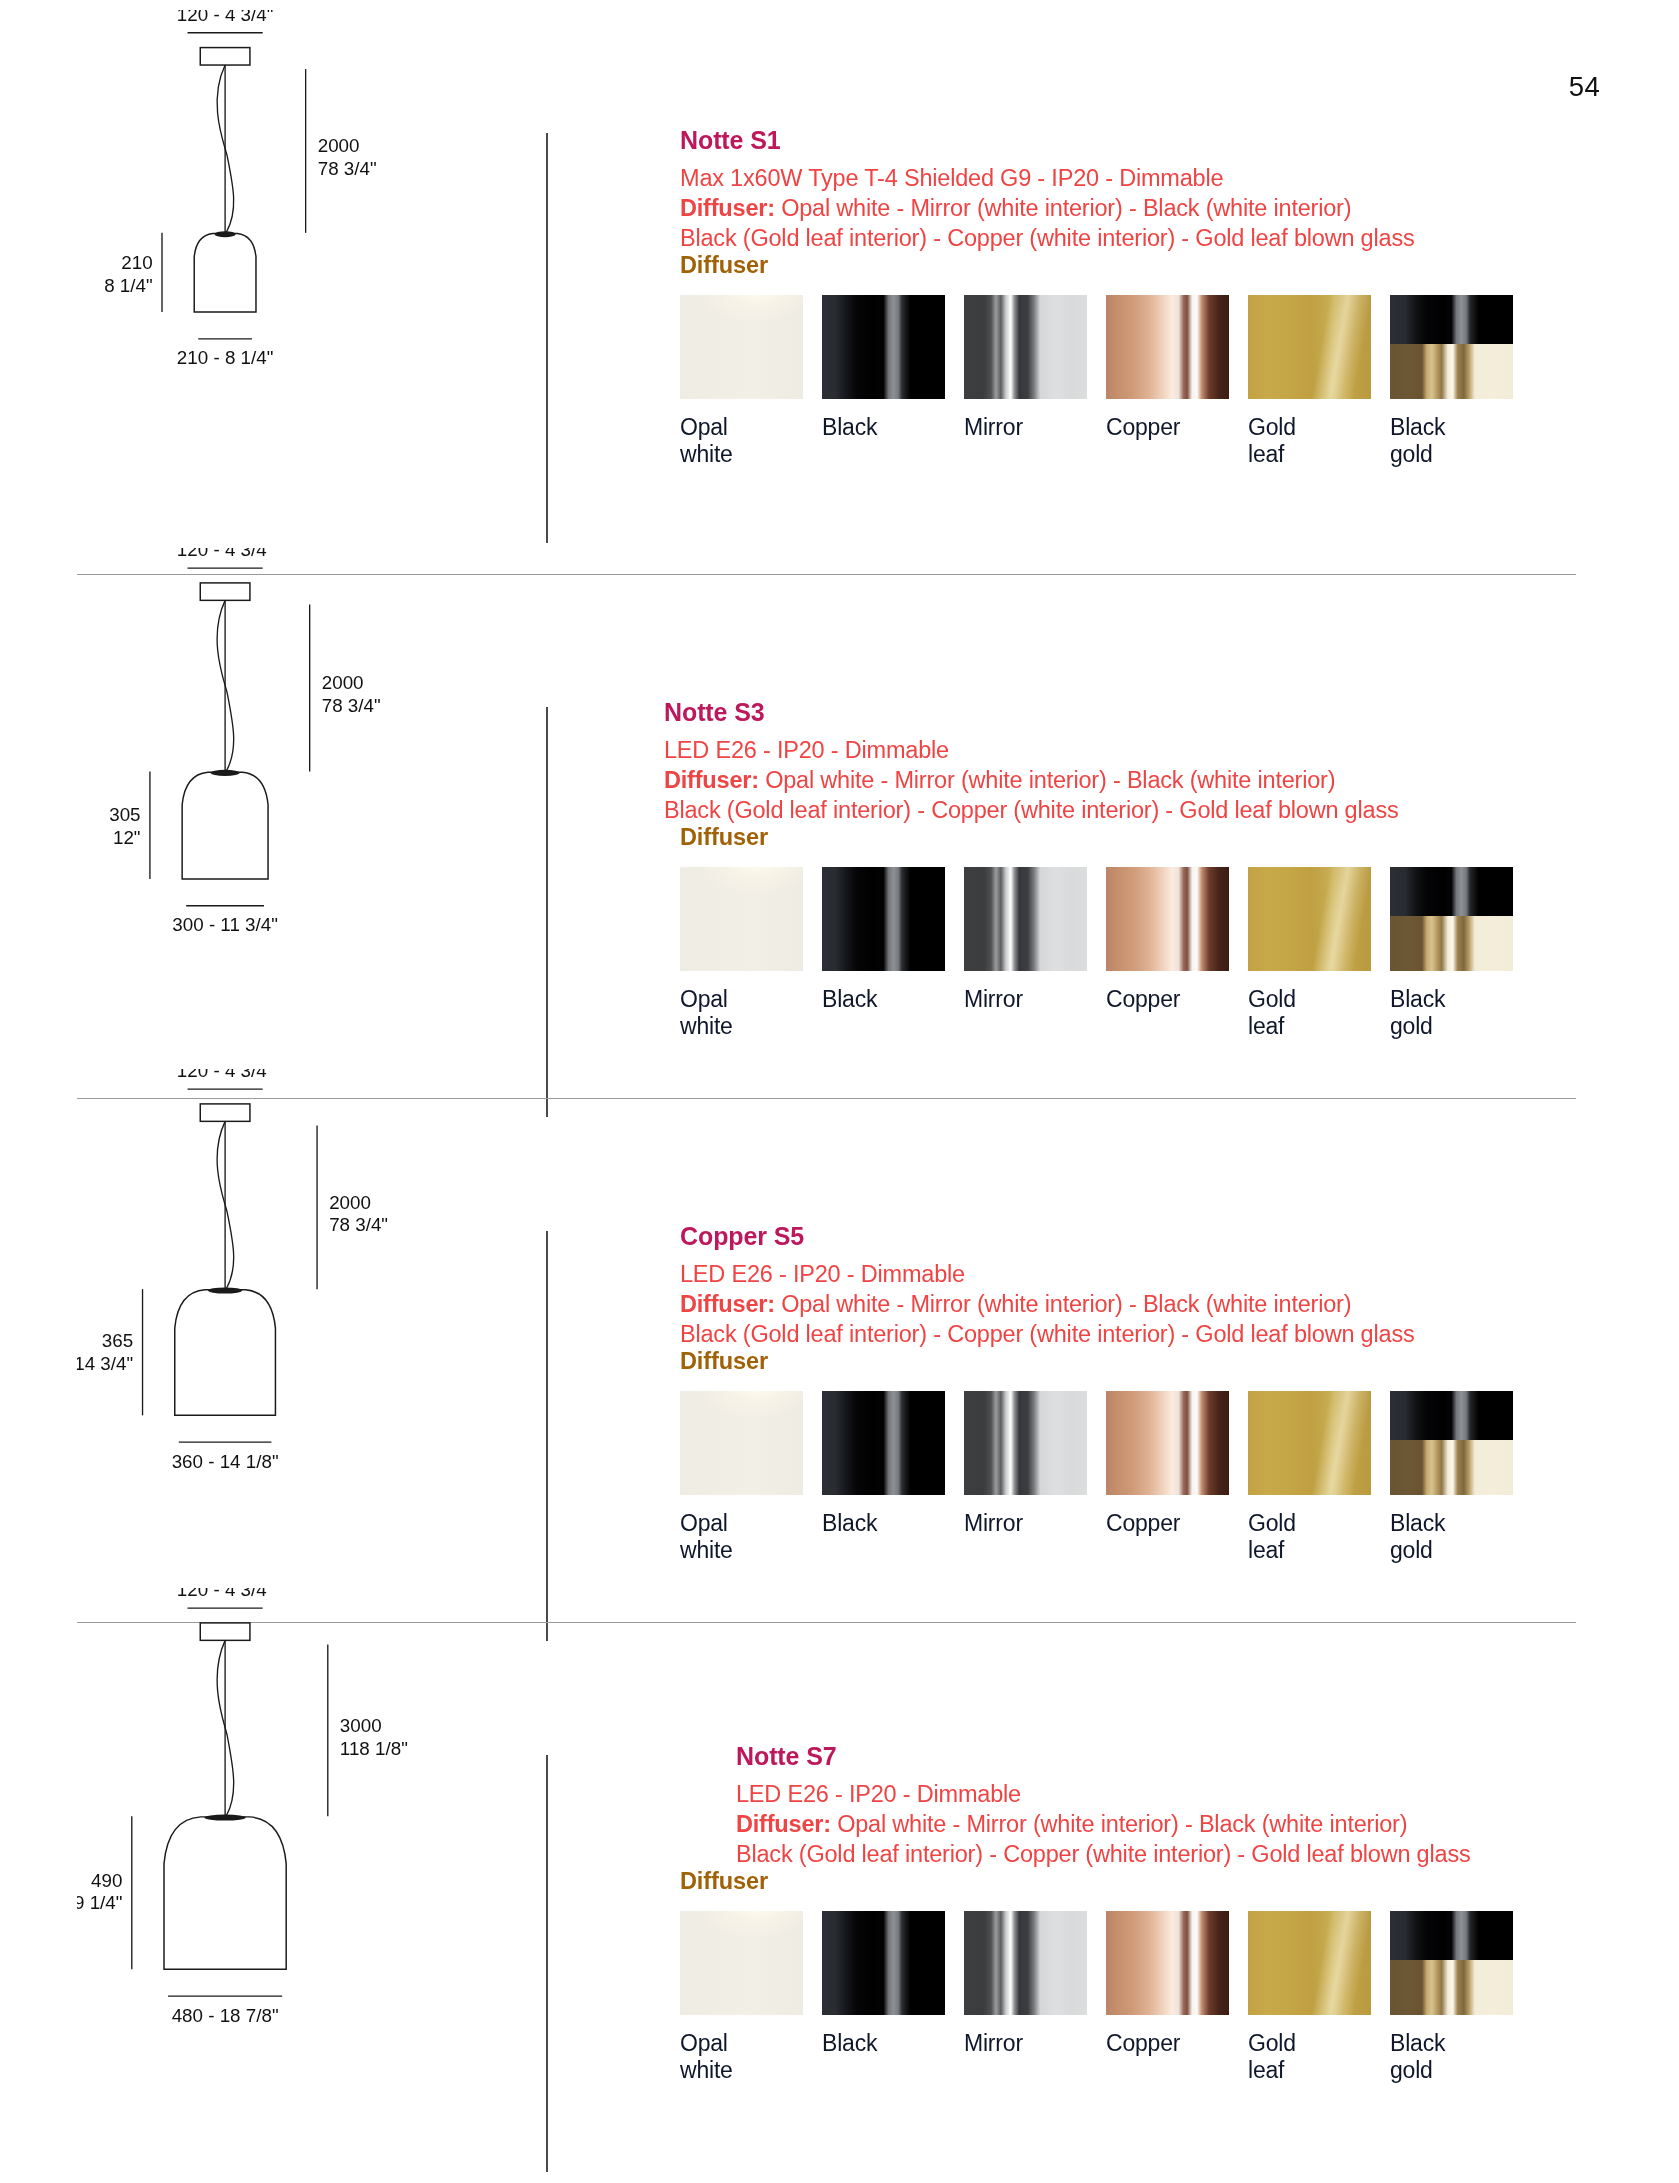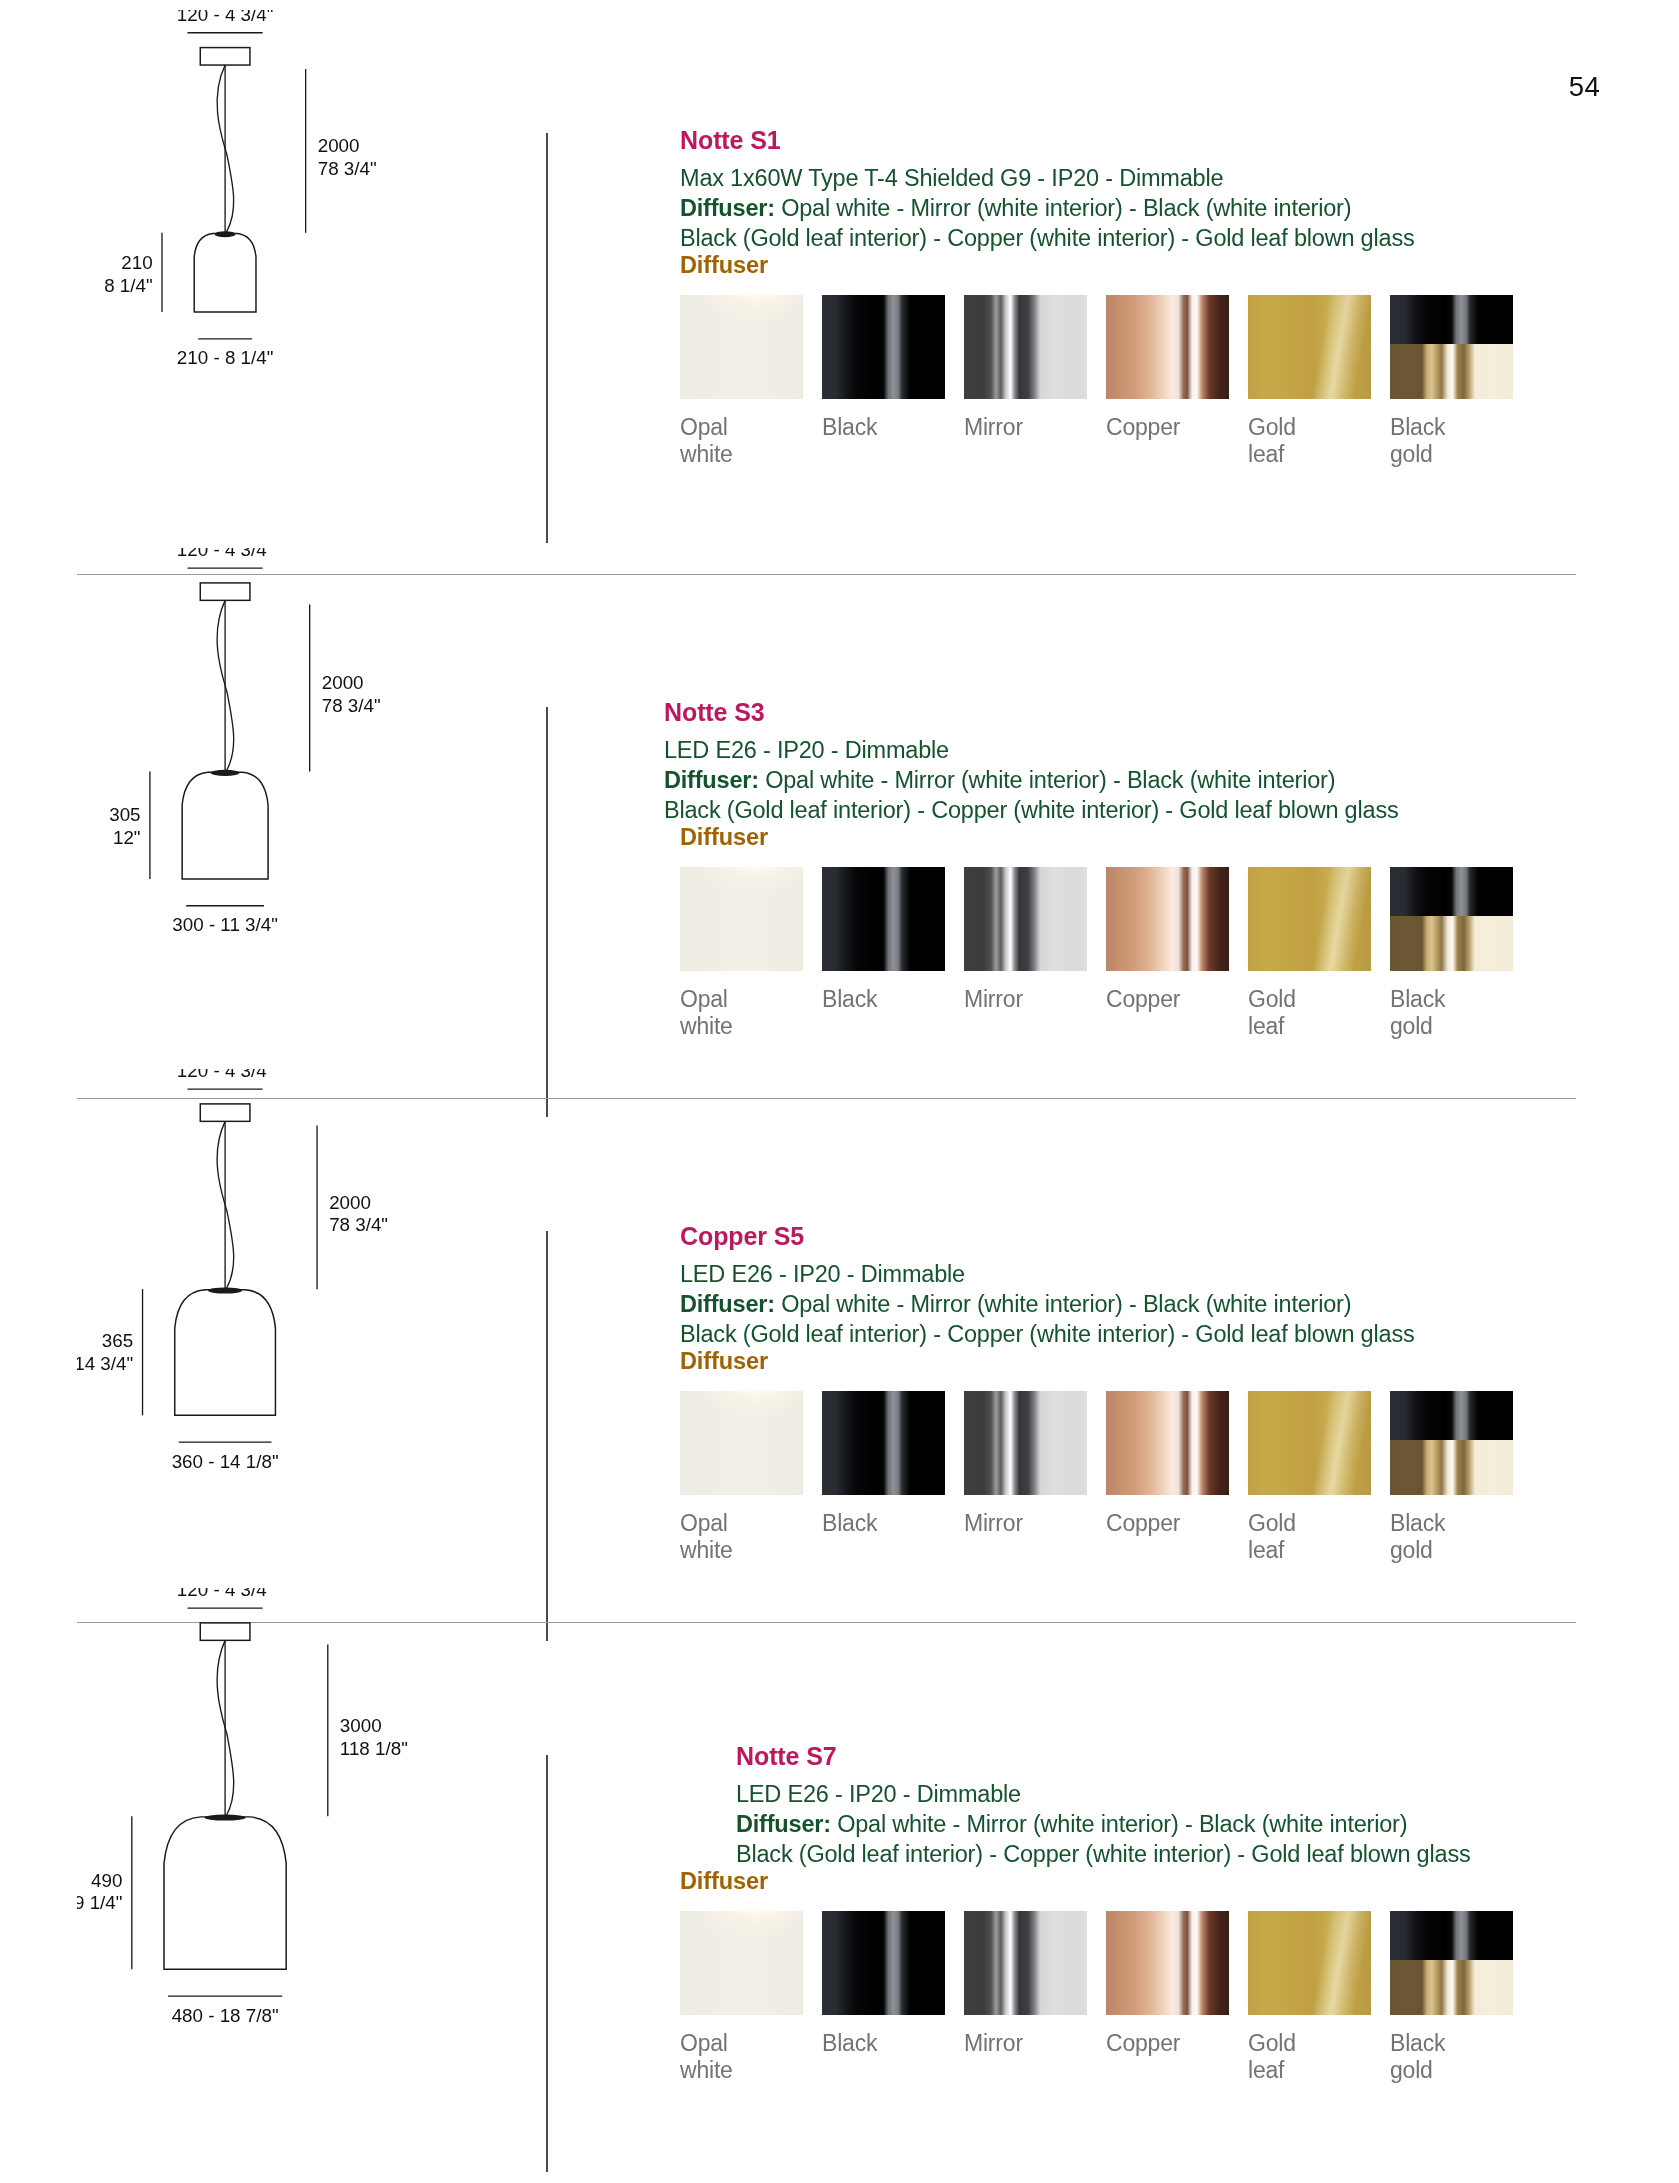--- a/index.html
+++ b/index.html
@@ -27,36 +27,36 @@
   .drawing{position:absolute;left:77px;top:0;width:464px;height:100%;}
   .drawing svg{display:block;}
 
   
   .spec{position:absolute;}
   .spec h2{
     margin:0;font-size:25px;font-weight:bold;letter-spacing:-0.1px;
     color:#be185d;line-height:1.0;
   }
   .spec .line{
-    font-size:23.5px;font-weight:400;color:#14532d;line-height:1.265;
+    font-size:23.5px;font-weight:400;color:#ef4444;line-height:1.265;
     letter-spacing:-0.2px;white-space:nowrap;
   }
   .spec .line b{font-weight:bold;}
   .spec .lines{margin-top:11.4px;}
 
   .diffuser-title{
     font-size:23.5px;font-weight:bold;color:#a16207;letter-spacing:-0.1px;
   }
 
   
   .swatch-row{position:absolute;display:flex;}
   .sw-cell{width:142px;}
   .sw-chip{width:123px;height:104px;position:relative;overflow:hidden;}
   .sw-label{
-    margin-top:15px;font-size:23px;line-height:1.16;color:#737373;
+    margin-top:15px;font-size:23px;line-height:1.16;color:#0f172a;
     letter-spacing:-0.2px;
   }
   .sw-label span{display:block;}
 
   
   .chip-opal{
     background:
       radial-gradient(ellipse 81px 47px at 62% -6%, #fffdf2 0%, #f7f2e6 38%, rgba(240,236,226,0) 72%),
       linear-gradient(90deg,#efece4 0%,#f1eee6 35%,#f2efe7 60%,#eeebe3 100%);
   }

